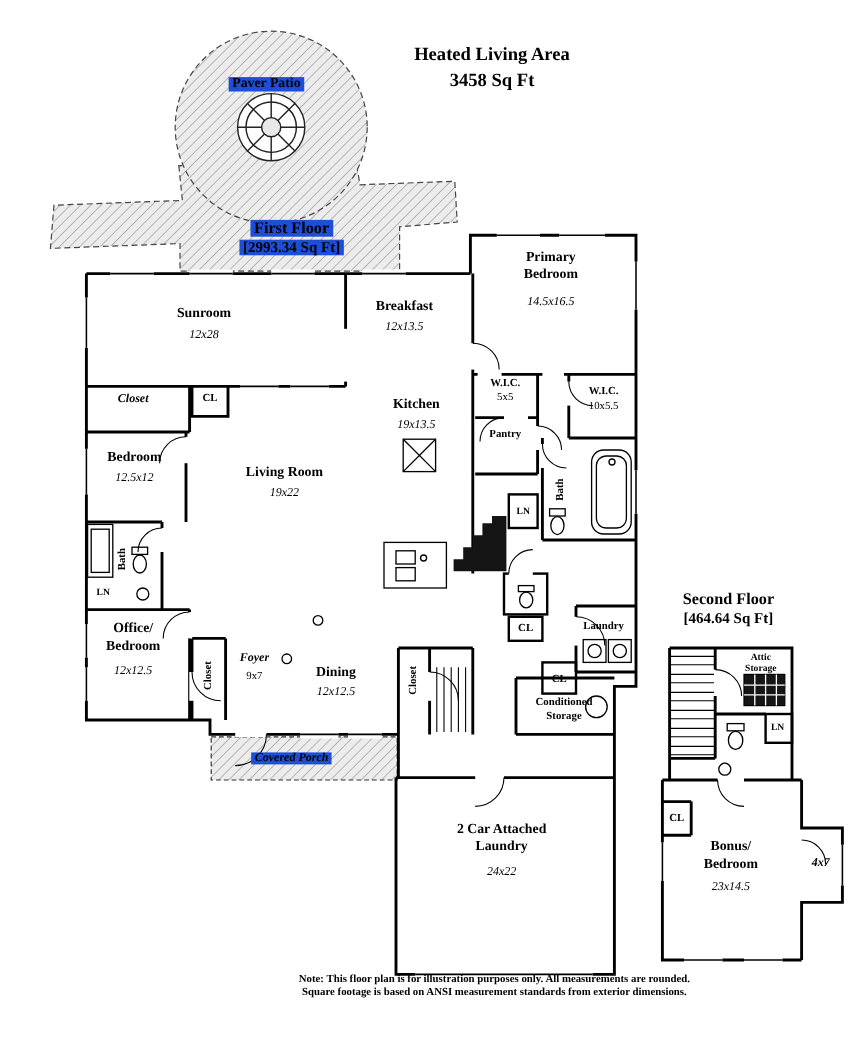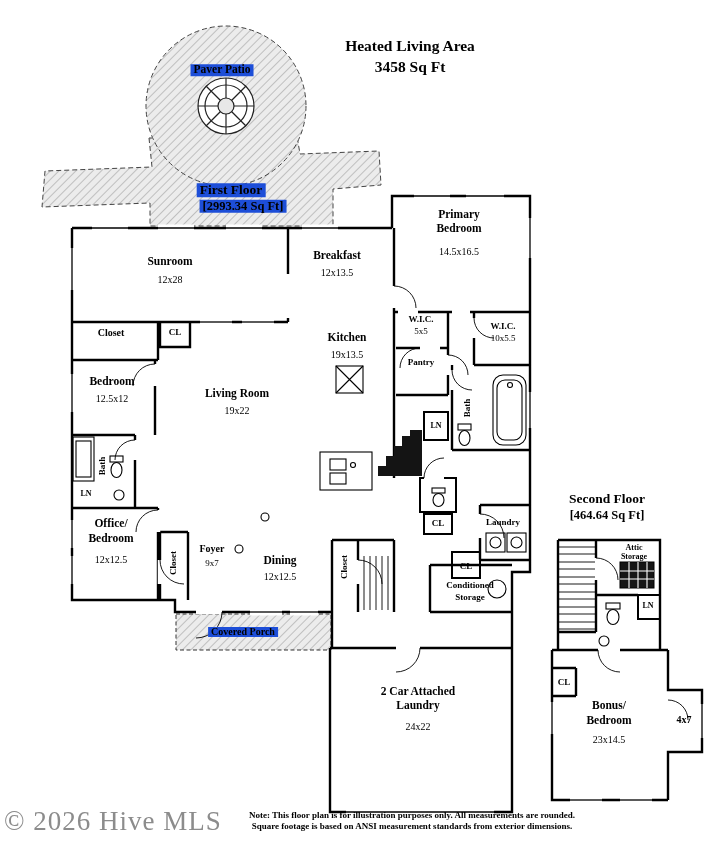--- a/index.html
+++ b/index.html
@@ -2,21 +2,21 @@
 <html><head>
 <meta charset="utf-8">
 <style>
   html,body{margin:0;padding:0;background:#fff;}
   #stage{position:relative;width:721px;height:866px;background:#fff;overflow:hidden;
          font-family:"Liberation Serif",serif;}
   svg{position:absolute;left:0;top:0;}
   .lbl{position:absolute;transform:translate(-50%,-50%);text-align:center;color:#000;
        white-space:nowrap;line-height:1;}
   .b{font-weight:bold;}
-  .s8{font-size:8px;}.s9{font-size:9px;}.s10{font-size:10px;}.s11{font-size:11.5px;}
+  .s8{font-size:8px;}.s9{font-size:9px;}.s10{font-size:10px;font-style:italic;}.s11{font-size:11.5px;}
   .s12{font-size:12.5px;text-align:right;}.s13{font-size:13.5px;}.s15{font-size:15.5px;}
   .vert{transform:translate(-50%,-50%) rotate(-90deg);}
   .chip{background:#1d4ed8;padding:0 3px;}
   .watermark{position:absolute;left:4px;top:806px;font-size:27px;color:#8c8c8c;
              letter-spacing:1px;font-family:"Liberation Serif",serif;}
   .note{position:absolute;left:412px;transform:translateX(-50%);font-size:9px;
         font-weight:bold;white-space:nowrap;font-family:"Liberation Serif",serif;}
 </style>
 </head>
 <body>
@@ -222,21 +222,21 @@
     <ellipse cx="613" cy="617" rx="6" ry="7.5"></ellipse>
     <circle cx="604" cy="641" r="5"></circle>
   </g>
 </svg>
 
 <div class="lbl b s15" style="left:410px;top:46px">Heated Living Area</div>
 <div class="lbl b s15" style="left:410px;top:67px">3458 Sq Ft</div>
 
 <div class="lbl b s11 chip" style="left:222px;top:70px">Paver Patio</div>
 
-<div class="lbl b s13 chip" style="left:231px;top:190px">First Floor</div>
+<div class="lbl b s13 chip" style="left:243px;top:190px">First Floor</div>
 <div class="lbl b s12 chip" style="left:243px;top:206px">[2993.34 Sq Ft]</div>
 
 <div class="lbl b s11" style="left:170px;top:262px">Sunroom</div>
 <div class="lbl s10" style="left:170px;top:280px">12x28</div>
 
 <div class="lbl b s11" style="left:337px;top:256px">Breakfast</div>
 <div class="lbl s10" style="left:337px;top:273px">12x13.5</div>
 
 <div class="lbl b s11" style="left:459px;top:215px">Primary</div>
 <div class="lbl b s11" style="left:459px;top:229px">Bedroom</div>
@@ -303,17 +303,16 @@
 
 <div class="lbl b s8" style="left:648px;top:606px">LN</div>
 <div class="lbl b s9" style="left:564px;top:682px">CL</div>
 
 <div class="lbl b s11" style="left:609px;top:706px">Bonus/</div>
 <div class="lbl b s11" style="left:609px;top:721px">Bedroom</div>
 <div class="lbl s10" style="left:609px;top:740px">23x14.5</div>
 
 <div class="lbl b s10" style="left:684px;top:720px">4x7</div>
 
-<div class="watermark">© 2026 Hive MLS</div>
 <div class="note" style="top:810px">Note: This floor plan is for illustration purposes only. All measurements are rounded.</div>
 <div class="note" style="top:821px">Square footage is based on ANSI measurement standards from exterior dimensions.</div>
 
 </div>
 
 </body></html>

